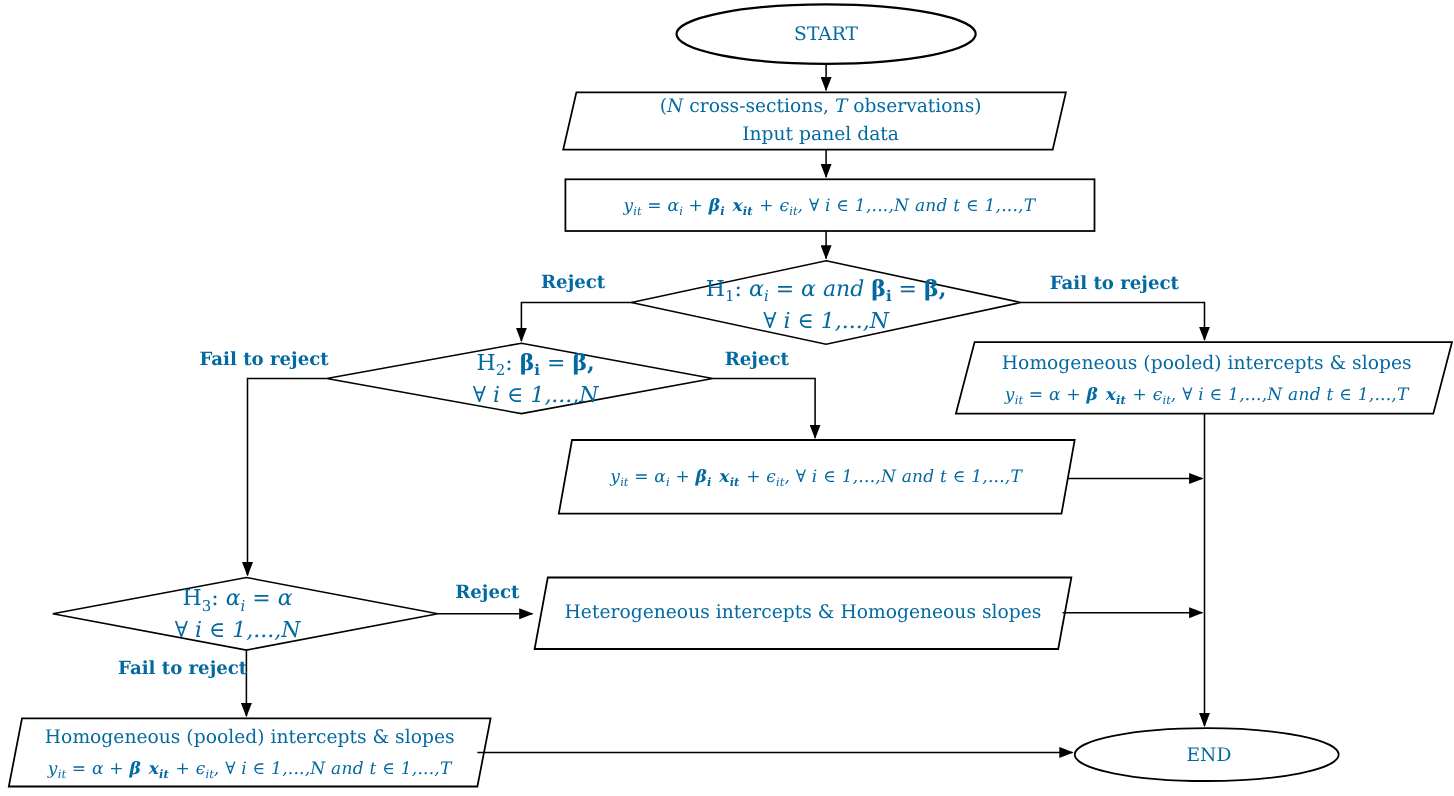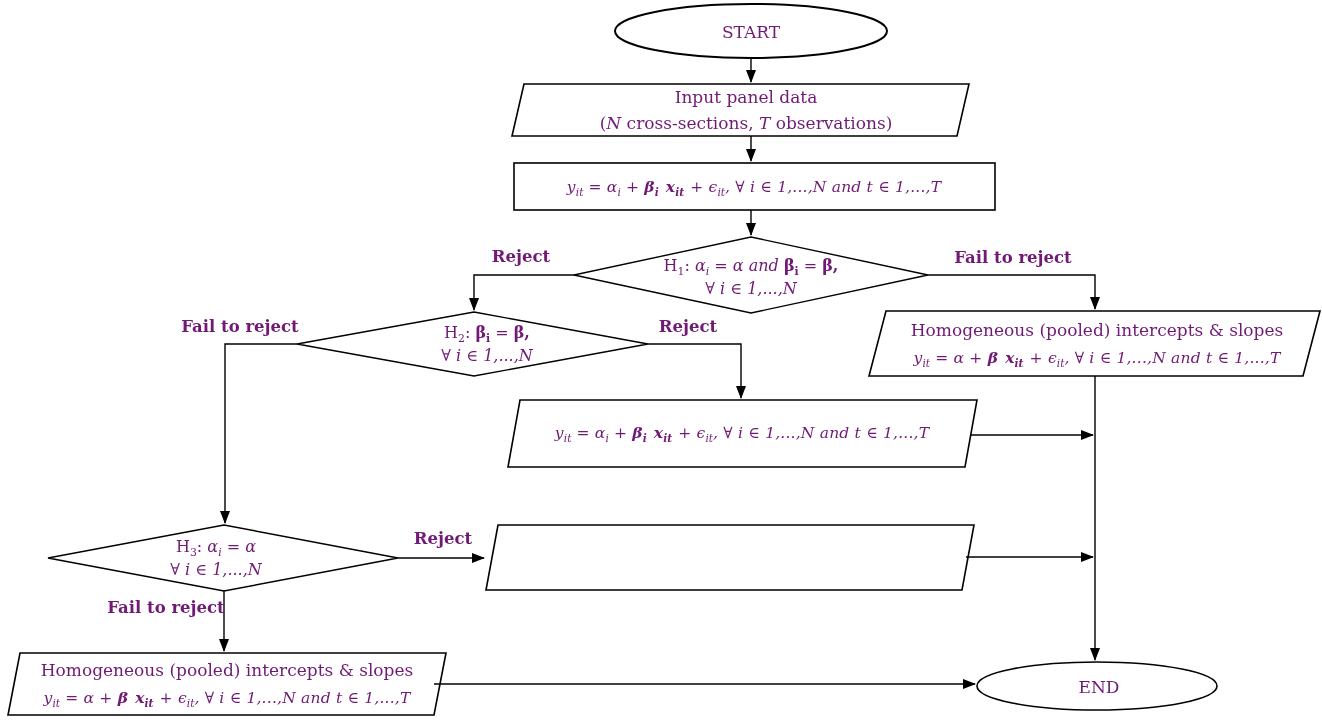--- a/index.html
+++ b/index.html
@@ -1,26 +1,26 @@
 <!DOCTYPE html>
 <html><head>
 <meta charset="utf-8">
 <style>
   html,body{margin:0;padding:0;background:#ffffff;}
   .stage{
     position:relative;width:1322px;height:724px;background:#ffffff;overflow:hidden;
-    font-family:"DejaVu Serif","Liberation Serif",serif;color:#701a75;
+    font-family:"DejaVu Serif","Liberation Serif",serif;color:#0369a1;
   }
   .stage svg{position:absolute;left:0;top:0;}
   .node-text{
     position:absolute;transform:translate(-50%,-50%);
     text-align:center;white-space:nowrap;line-height:1.45;z-index:2;
   }
   .t17{font-size:17px;}
-  .t16{font-size:16px;text-align:center;}
+  .t16{font-size:20px;text-align:center;}
   .eq-line{font-size:15.5px;font-style:italic;letter-spacing:.2px;}
   .rm{font-style:normal;}
   .it{font-style:italic;}
   .bi{font-weight:700;}
   .xgap{margin-left:7px;margin-right:1px;}
   sub{font-size:68%;line-height:0;letter-spacing:0;}
   .edge-label{
     position:absolute;transform:translate(-50%,-50%);
     font-size:16.5px;white-space:nowrap;z-index:2;font-weight:bold;
   }
@@ -63,22 +63,22 @@
       <path d="M1095 376 V660" marker-end="url(#arr)"></path>
       <path d="M971 435 H1093" marker-end="url(#arr)"></path>
       <path d="M966 557 H1093" marker-end="url(#arr)"></path>
       <path d="M434 684 H975" marker-end="url(#arr)"></path>
     </g>
   </svg>
 
   <div class="node-text t17" style="left:751px;top:32px">START</div>
 
   <div class="node-text t17" style="left:746px;top:110px;line-height:1.5">
+    <div class="ln"><span class="rm">(</span><span class="it">N</span><span class="rm"> cross-sections, </span><span class="it">T</span><span class="rm"> observations)</span></div>
     <div class="ln rm">Input panel data</div>
-    <div class="ln"><span class="rm">(</span><span class="it">N</span><span class="rm"> cross-sections, </span><span class="it">T</span><span class="rm"> observations)</span></div>
   </div>
 
   <div class="node-text eq-line" style="left:754px;top:187px">
     <span>y<sub>it</sub> = α<sub>i</sub> + </span><span class="bi">β<sub>i</sub></span><span class="bi xgap">x<sub>it</sub></span><span> + ϵ<sub>it</sub>, ∀ i ∈ 1,...,N and t ∈ 1,...,T</span>
   </div>
 
   <div class="node-text t16" style="left:751px;top:277px;line-height:1.45">
     <div class="ln"><span class="rm">H<sub>1</sub>: </span><span class="it">α<sub>i</sub> = α and </span><span class="bi">β<sub>i</sub></span><span class="it"> = </span><span class="bi">β,</span></div>
     <div class="ln it">∀ i ∈ 1,...,N</div>
   </div>
@@ -96,20 +96,21 @@
   <div class="node-text" style="left:1097px;top:344px;line-height:1.7">
     <div class="ln rm t17">Homogeneous (pooled) intercepts &amp; slopes</div>
     <div class="ln eq-line"><span>y<sub>it</sub> = α + </span><span class="bi">β</span><span class="bi xgap">x<sub>it</sub></span><span> + ϵ<sub>it</sub>, ∀ i ∈ 1,...,N and t ∈ 1,...,T</span></div>
   </div>
 
   <div class="node-text" style="left:742px;top:433px;line-height:1.7">
     <div class="ln eq-line"><span>y<sub>it</sub> = α<sub>i</sub> + </span><span class="bi">β<sub>i</sub></span><span class="bi xgap">x<sub>it</sub></span><span> + ϵ<sub>it</sub>, ∀ i ∈ 1,...,N and t ∈ 1,...,T</span></div>
   </div>
 
   <div class="node-text" style="left:730px;top:557px;line-height:1.7">
+    <div class="ln rm t17">Heterogeneous intercepts &amp; Homogeneous slopes</div>
   </div>
 
   <div class="node-text" style="left:227px;top:684px;line-height:1.7">
     <div class="ln rm t17">Homogeneous (pooled) intercepts &amp; slopes</div>
     <div class="ln eq-line"><span>y<sub>it</sub> = α + </span><span class="bi">β</span><span class="bi xgap">x<sub>it</sub></span><span> + ϵ<sub>it</sub>, ∀ i ∈ 1,...,N and t ∈ 1,...,T</span></div>
   </div>
 
   <div class="node-text t17" style="left:1099px;top:687px">END</div>
 
   <div class="edge-label" style="left:521px;top:256px">Reject</div>

